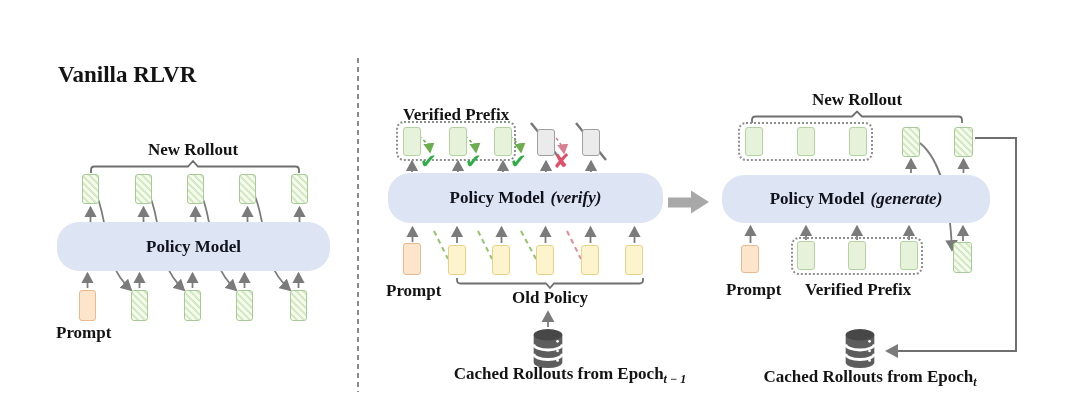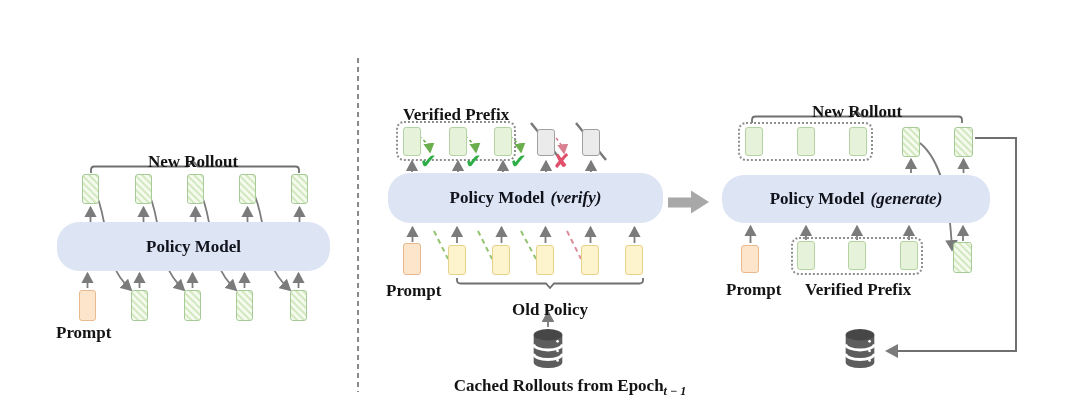--- a/index.html
+++ b/index.html
@@ -20,21 +20,21 @@
     background:repeating-linear-gradient(45deg,#f4faee 0px,#f4faee 3px,#d5e9c3 3px,#d5e9c3 5px);
   }
   .solidgreen{border:1.5px solid #b3d3a2;background:#e7f2db;}
   .promptbox{border:1.5px solid #e9b98f;background:#fce5cb;}
   .yellowbox{border:1.5px solid #e7d28a;background:#fdf3cd;}
   .graybox{border:1.5px solid #a0a0a0;background:#ebebeb;}
   .dotted-rect{position:absolute;border:2px dotted #8f8f8f;border-radius:8px;z-index:2;box-sizing:border-box;}
   .lbl{position:absolute;font-weight:bold;z-index:4;white-space:nowrap;}
   .title{font-size:23px;}
   .small{font-size:17px;}
-  .ctr{transform:translateX(-50%);margin-top:12px;}
+  .ctr{transform:translateX(-50%);}
   .mark{position:absolute;z-index:4;font-weight:bold;font-size:20px;
         font-family:"DejaVu Sans","Liberation Sans",sans-serif;line-height:1;}
   .check{color:#2fae46;}
   .cross{color:#e0506a;}
   .dbicon{position:absolute;z-index:3;}
   sub{font-style:italic;font-size:12px;}
   #watermark{
     position:absolute;z-index:5;font-size:31px;font-weight:bold;letter-spacing:2px;
     font-family:"DejaVu Sans","Liberation Sans",sans-serif;
     color:rgba(255,255,255,0.92);-webkit-text-stroke:1.3px #c4c4c4;white-space:nowrap;
@@ -120,20 +120,21 @@
 
     <path d="M975,138 L1016,138 L1016,351 L887,351" fill="none" stroke="#6f6f6f" stroke-width="2" marker-end="url(#ah)"></path>
 
     <line x1="750.5" y1="243" x2="750.5" y2="226.5" stroke="#7b7b7b" stroke-width="1.8" marker-end="url(#ah)"></line>
     <line x1="806" y1="240" x2="806" y2="226.5" stroke="#7b7b7b" stroke-width="1.8" marker-end="url(#ah)"></line>
     <line x1="857" y1="240" x2="857" y2="226.5" stroke="#7b7b7b" stroke-width="1.8" marker-end="url(#ah)"></line>
     <line x1="909" y1="240" x2="909" y2="226.5" stroke="#7b7b7b" stroke-width="1.8" marker-end="url(#ah)"></line>
     <line x1="963" y1="241" x2="963" y2="226.5" stroke="#7b7b7b" stroke-width="1.8" marker-end="url(#ah)"></line>
   </svg>
 
+  <div class="lbl title" style="left:58px;top:62px;">Vanilla RLVR</div>
   <div class="lbl small ctr" style="left:193px;top:140px;">New Rollout</div>
 
   <div class="box hatch" style="left:82px;top:174px;width:17px;height:30px;"></div>
   <div class="box hatch" style="left:135px;top:174px;width:17px;height:30px;"></div>
   <div class="box hatch" style="left:187px;top:174px;width:17px;height:30px;"></div>
   <div class="box hatch" style="left:239px;top:174px;width:17px;height:30px;"></div>
   <div class="box hatch" style="left:291px;top:174px;width:17px;height:30px;"></div>
 
   <div class="model" style="left:57px;top:222px;width:273px;height:49px;">
     <span>Policy Model</span>
@@ -219,14 +220,17 @@
     <svg width="34" height="42" viewBox="0 0 34 44">
       <path d="M2,7 V36 A15,6 0 0 0 32,36 V7 Z" fill="#5d5d5d"></path>
       <ellipse cx="17" cy="7" rx="15" ry="6" fill="#474747"></ellipse>
       <path d="M2,17 A15,6 0 0 0 32,17" fill="none" stroke="#ffffff" stroke-width="3"></path>
       <path d="M2,27 A15,6 0 0 0 32,27" fill="none" stroke="#ffffff" stroke-width="3"></path>
       <circle cx="27" cy="14" r="1.4" fill="#ffffff"></circle>
       <circle cx="27" cy="24" r="1.4" fill="#ffffff"></circle>
       <circle cx="27" cy="34" r="1.4" fill="#ffffff"></circle>
     </svg>
   </div>
+  <div class="lbl small ctr" style="left:870px;top:367px;">
+    <span>Cached Rollouts from Epoch</span><sub>t</sub>
+  </div>
 
 </div>
 
 </body></html>

